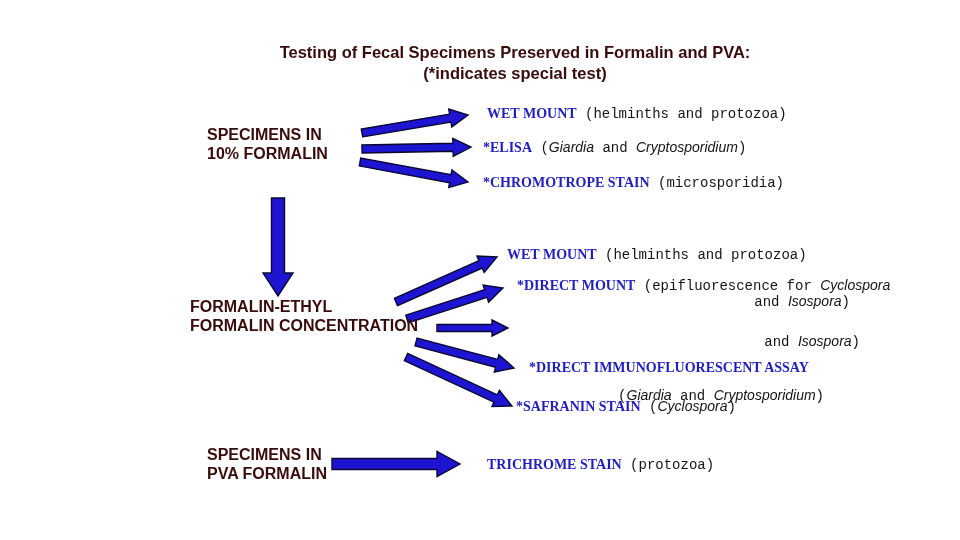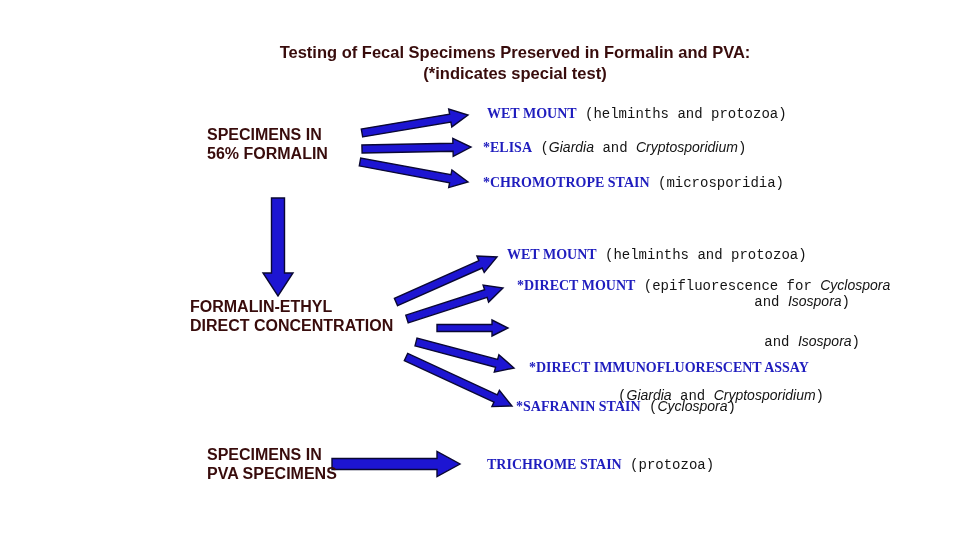--- a/index.html
+++ b/index.html
@@ -42,29 +42,29 @@
       <polygon points="271.5,198.0 271.5,273.0 263.0,273.0 278.0,296.0 293.0,273.0 284.5,273.0 284.5,198.0" class="arrow"></polygon>
       <polygon points="397.6,305.7 482.2,268.0 484.2,272.5 497.0,257.0 476.9,256.1 478.9,260.7 394.4,298.3" class="arrow"></polygon>
       <polygon points="408.2,322.8 487.1,297.3 488.6,302.1 503.0,288.0 483.1,285.0 484.6,289.7 405.8,315.2" class="arrow"></polygon>
       <polygon points="437.0,331.5 492.0,331.5 492.0,336.0 508.0,328.0 492.0,320.0 492.0,324.5 437.0,324.5" class="arrow"></polygon>
       <polygon points="415.0,345.9 495.6,367.3 494.3,372.1 514.0,368.0 498.9,354.7 497.6,359.5 417.0,338.1" class="arrow"></polygon>
       <polygon points="404.3,360.6 494.0,402.1 491.9,406.6 512.0,406.0 499.4,390.3 497.3,394.8 407.7,353.4" class="arrow"></polygon>
       <polygon points="332.0,469.5 437.0,469.5 437.0,476.5 460.0,464.0 437.0,451.5 437.0,458.5 332.0,458.5" class="arrow"></polygon>
     </svg>
 <div class="node-label" style="left: 207px; top: 125px;">
       <div>SPECIMENS IN</div>
-      <div>56% FORMALIN</div>
+      <div>10% FORMALIN</div>
     </div>
     <div class="node-label" style="left: 190px; top: 297px;">
       <div>FORMALIN-ETHYL</div>
-      <div>DIRECT CONCENTRATION</div>
+      <div>FORMALIN CONCENTRATION</div>
     </div>
     <div class="node-label" style="left: 207px; top: 445px;">
       <div>SPECIMENS IN</div>
-      <div>PVA SPECIMENS</div>
+      <div>PVA FORMALIN</div>
     </div>
     <div class="test-line" style="left: 487px; top: 105px;"><span class="seg-name">WET MOUNT</span><span class="seg-plain"> (helminths and protozoa)</span></div>
     <div class="test-line" style="left: 483px; top: 139px;"><span class="seg-name">*ELISA</span><span class="seg-plain"> (</span><span class="seg-italic">Giardia</span><span class="seg-plain"> and </span><span class="seg-italic">Cryptosporidium</span><span class="seg-plain">)</span></div>
     <div class="test-line" style="left: 483px; top: 174px;"><span class="seg-name">*CHROMOTROPE STAIN</span><span class="seg-plain"> (microsporidia)</span></div>
     <div class="test-line" style="left: 507px; top: 246px;"><span class="seg-name">WET MOUNT</span><span class="seg-plain"> (helminths and protozoa)</span></div>
     <div class="test-line" style="left: 517px; top: 277px;"><span class="seg-name">*DIRECT MOUNT</span><span class="seg-plain"> (epifluorescence for </span><span class="seg-italic">Cyclospora</span></div>
     <div class="test-line" style="right: 110px; top: 293px;"><span class="seg-plain">and </span><span class="seg-italic">Isospora</span><span class="seg-plain">)</span></div>
     <div class="test-line" style="right: 100px; top: 333px;"><span class="seg-plain">and </span><span class="seg-italic">Isospora</span><span class="seg-plain">)</span></div>
     <div class="test-line" style="left: 529px; top: 359px;"><span class="seg-name">*DIRECT IMMUNOFLUORESCENT ASSAY</span></div>
     <div class="test-line" style="right: 136px; top: 387px;"><span class="seg-plain">(</span><span class="seg-italic">Giardia</span><span class="seg-plain"> and </span><span class="seg-italic">Cryptosporidium</span><span class="seg-plain">)</span></div>

